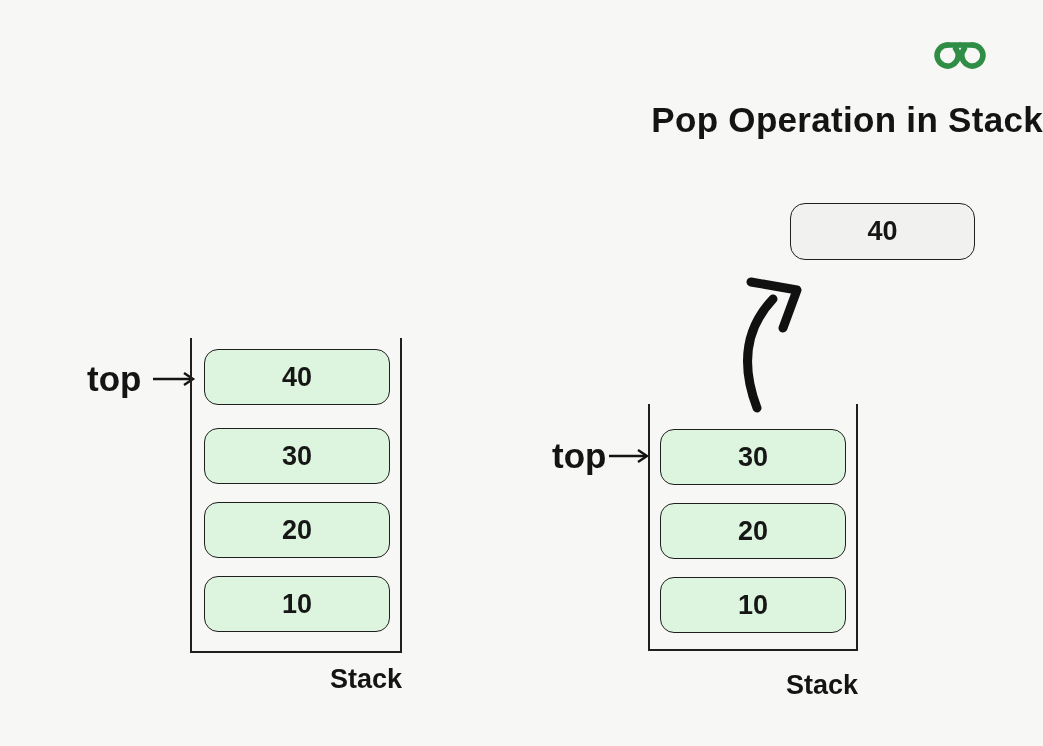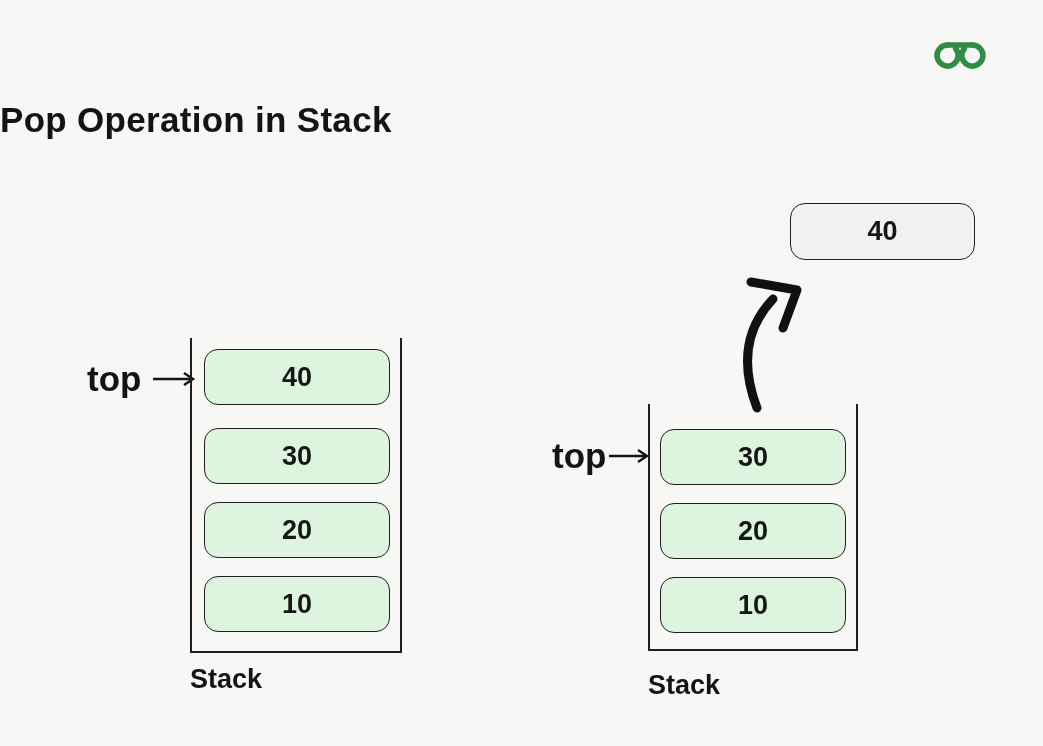--- a/index.html
+++ b/index.html
@@ -9,21 +9,21 @@
     width: 1043px;
     height: 746px;
     background: #f7f7f5;
     font-family: "Liberation Sans", "DejaVu Sans", sans-serif;
     color: #141414;
     overflow: hidden;
   }
   .title {
     position: absolute;
     left: 0; top: 100px; width: 100%;
-    text-align: left;
+    text-align: right;
     font-size: 35px;
     font-weight: 800;
     letter-spacing: 0.3px;
     color: #141414;
   }
   .logo { position: absolute; left: 929px; top: 34px; width: 62px; height: 38px; }
 
   
   .stack-walls {
     position: absolute;
@@ -52,21 +52,21 @@
     display: flex; align-items: center;
     height: 38px;
   }
   .top-pointer.left  { left: 87px;  top: 360px; gap: 11px; }
   .top-pointer.right { left: 552px; top: 437px; gap: 2px; }
   .top-pointer .top-text { font-size: 35px; font-weight: 600; color: #141414; }
   .top-pointer svg { display: block; }
 
   .stack-caption {
     position: absolute;
-    text-align: left;
+    text-align: right;
     font-size: 27px; font-weight: 700; color: #141414;
   }
   .stack-caption.left  { left: 190px; top: 664px; width: 212px; }
   .stack-caption.right { left: 648px; top: 670px; width: 210px; }
 
   .popped-box {
     position: absolute;
     left: 790px; top: 203px; width: 185px; height: 57px;
     background: #f1f1ef;
     border: 1.7px solid #1f1f1f;

